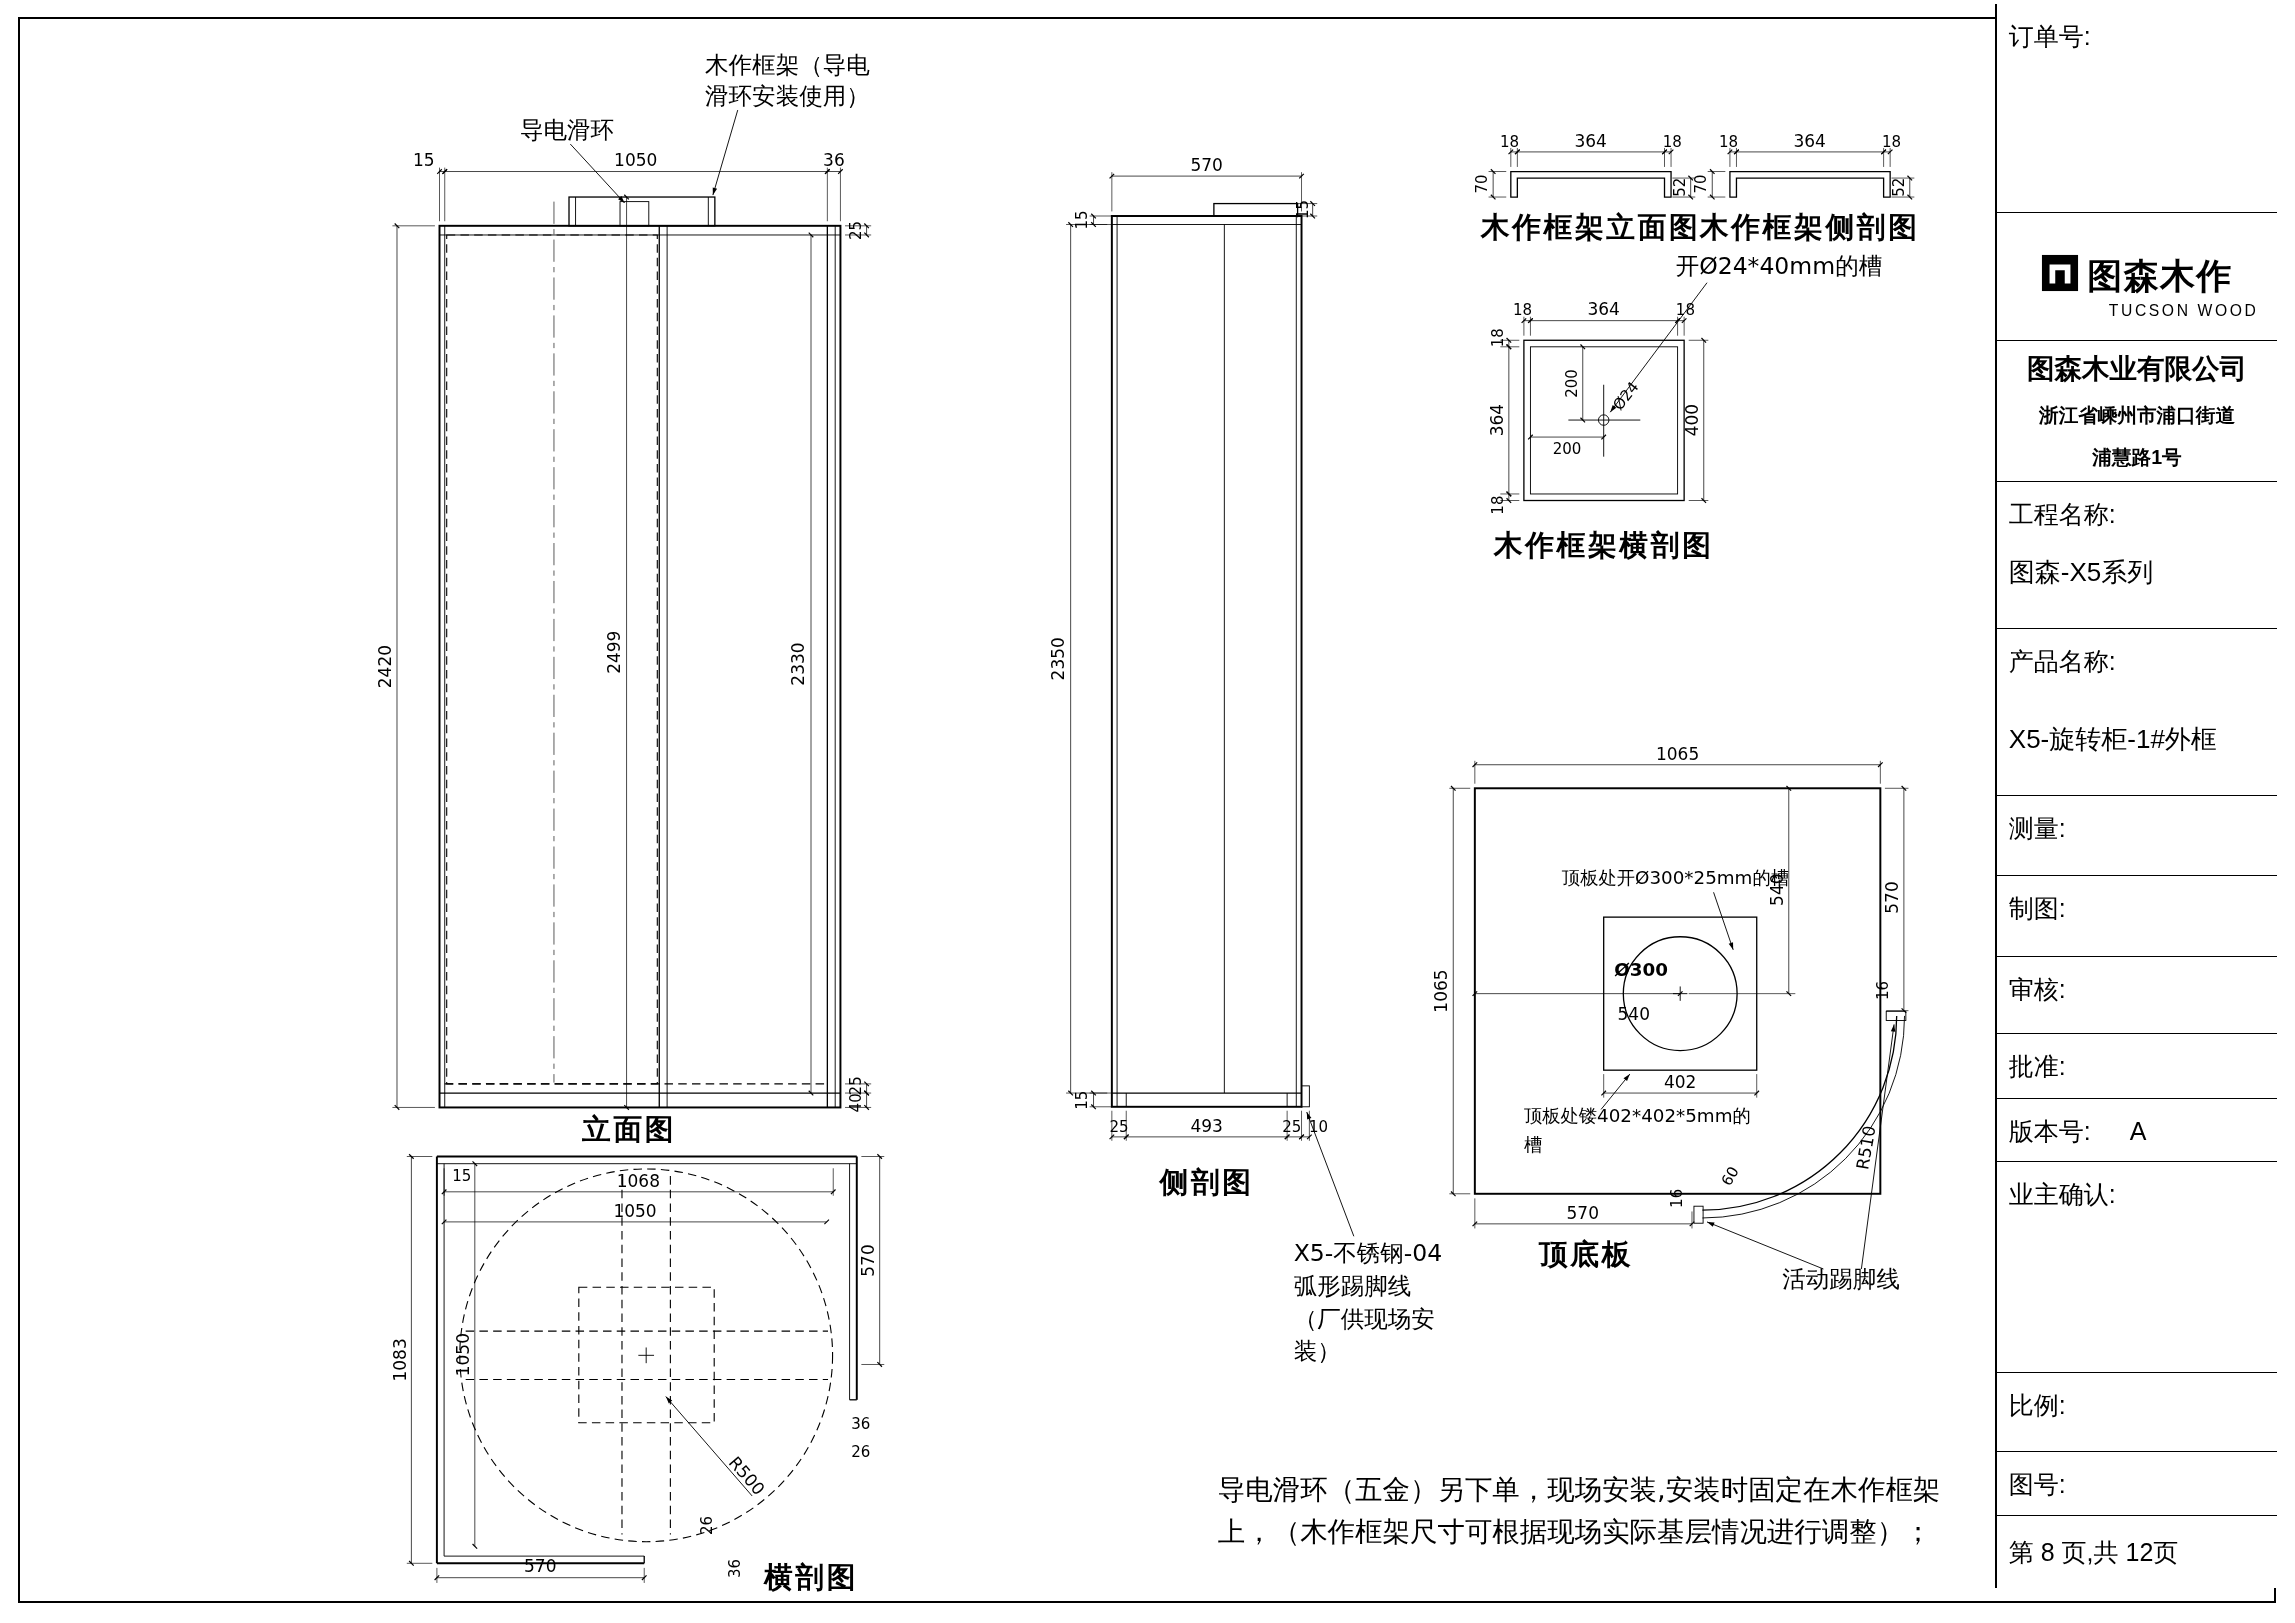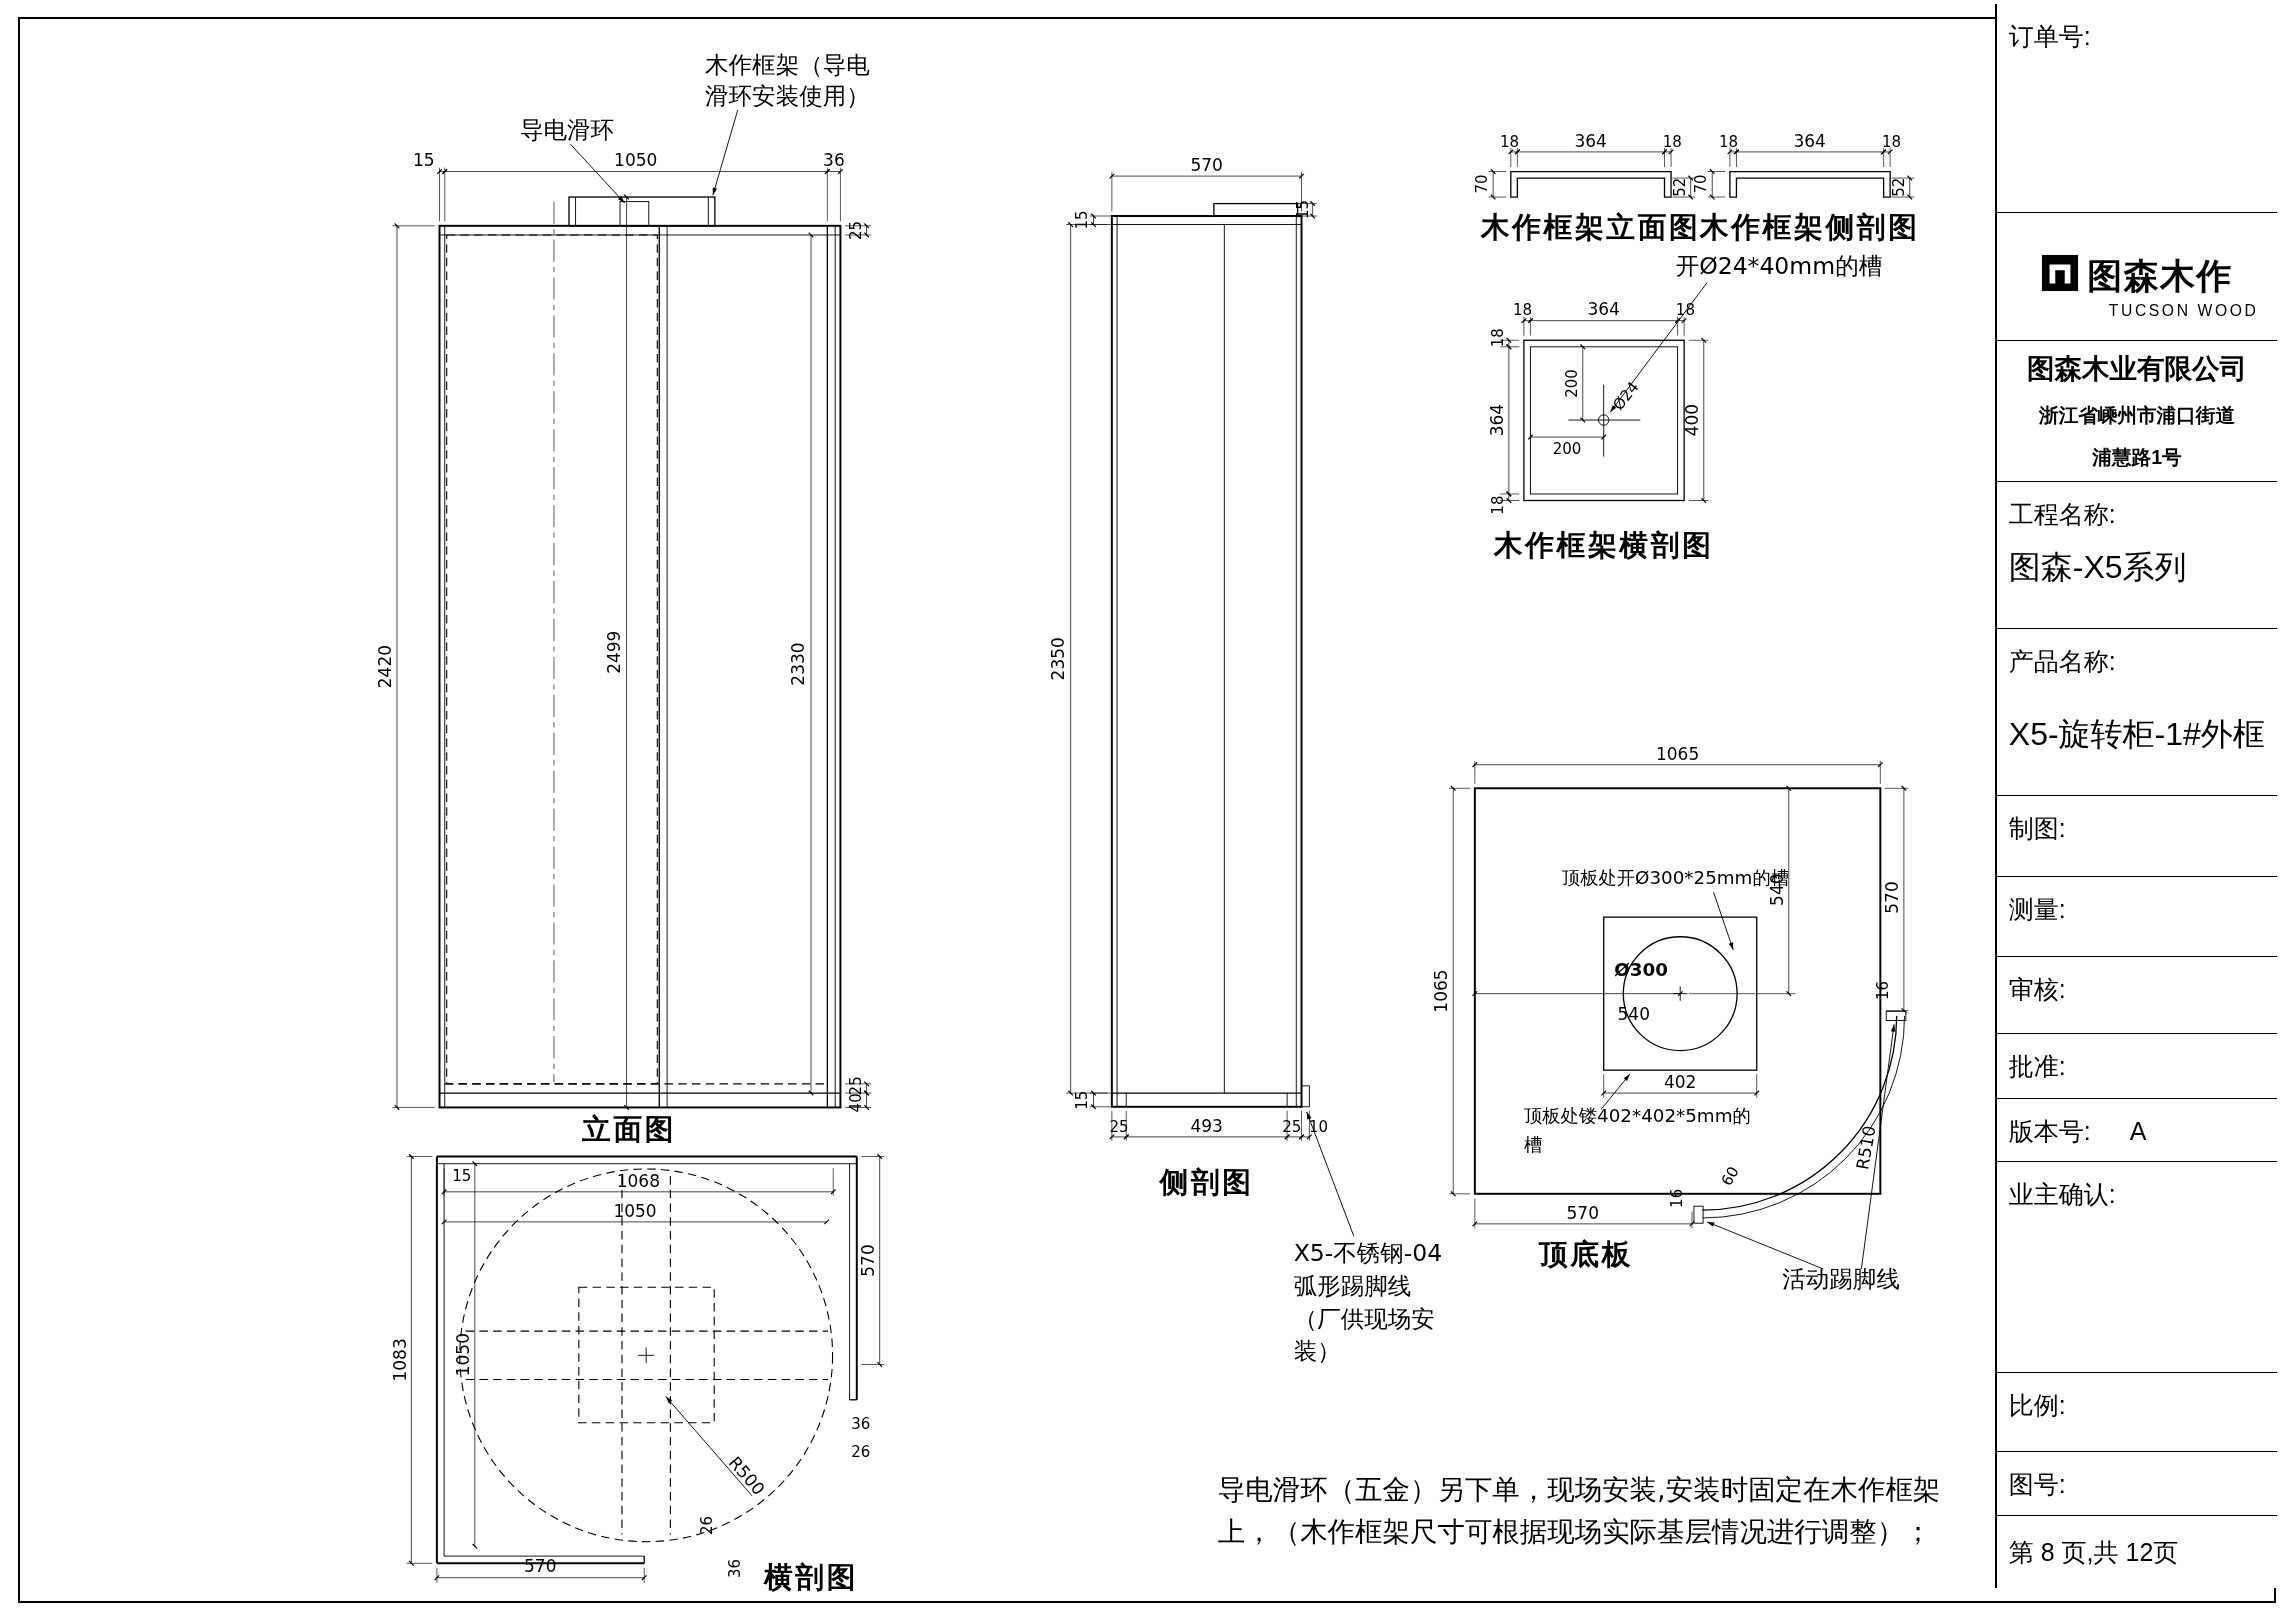--- a/index.html
+++ b/index.html
@@ -44,21 +44,21 @@
   .r-product{height:167px;}
   .r-measure{height:80px;}
   .r-draft{height:81px;}
   .r-review{height:77px;}
   .r-approve{height:65px;}
   .r-version{height:63px;flex-direction:row;align-items:baseline;gap:39px;}
   .r-owner{height:211px;}
   .r-scale{height:79px;}
   .r-drawno{height:64px;}
   .r-page{height:72px;justify-content:center;}
-  .val{margin-top:auto;padding-bottom:22px;font-size:32px;}
+  .val{margin-top:auto;padding-bottom:22px;font-size:26px;}
 </style>
 </head>
 <body>
 
 <div class="page">
 
   <div class="frame"></div>
 
   <svg class="drawing" viewBox="0 0 3509 2481" xmlns="http://www.w3.org/2000/svg">
     <defs>
@@ -415,25 +415,25 @@
       <div class="co-addr">浦慧路1号</div>
     </div>
     <div class="tb-row r-project">
       <span>工程名称:</span>
       <span class="val">图森-X5系列</span>
     </div>
     <div class="tb-row r-product">
       <span>产品名称:</span>
       <span class="val">X5-旋转柜-1#外框</span>
     </div>
+    <div class="tb-row r-measure">
+      <span>测量:</span>
+    </div>
     <div class="tb-row r-draft">
       <span>制图:</span>
-    </div>
-    <div class="tb-row r-measure">
-      <span>测量:</span>
     </div>
     <div class="tb-row r-review">
       <span>审核:</span>
     </div>
     <div class="tb-row r-approve">
       <span>批准:</span>
     </div>
     <div class="tb-row r-version">
       <span>版本号:</span>
       <span>A</span>

